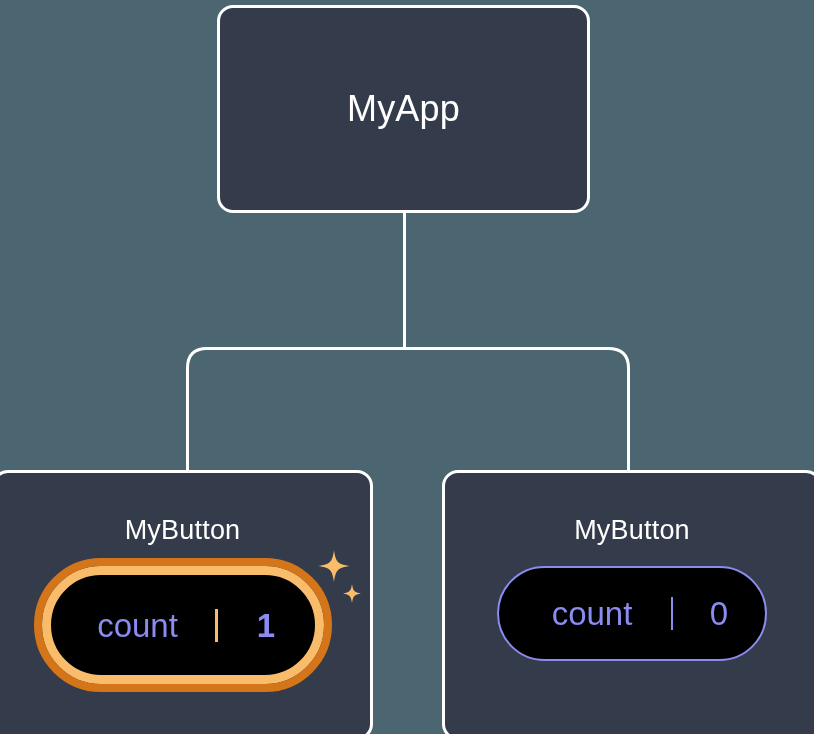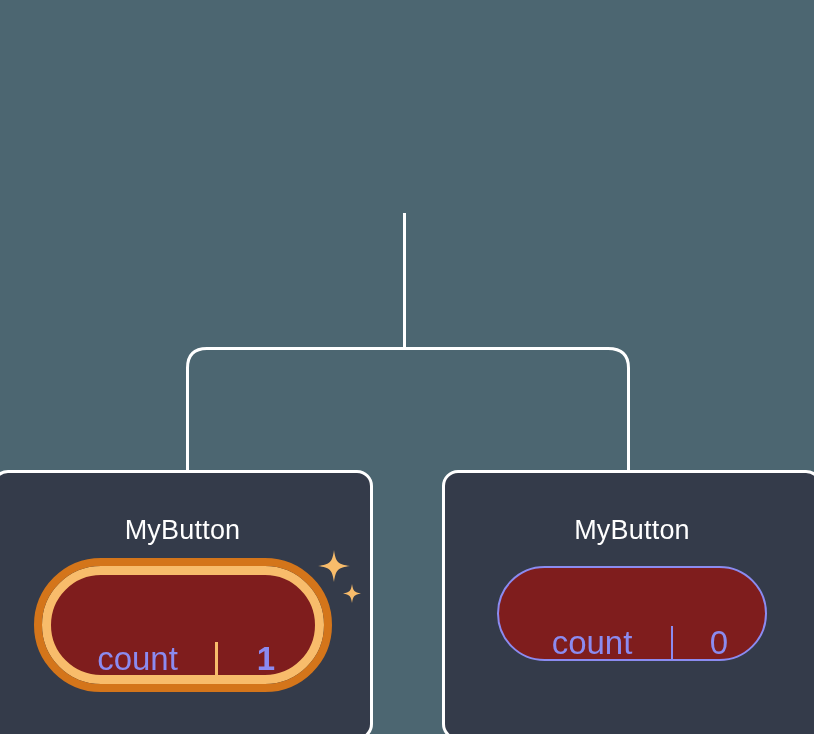--- a/index.html
+++ b/index.html
@@ -77,22 +77,22 @@
   
   .pill-wrap {
     position: relative;
     margin-top: 22px;
   }
 
   .pill {
     position: relative;
     box-sizing: border-box;
     display: flex;
-    align-items: flex-end;
-    background: #7f1d1d;
+    align-items: center;
+    background: #000000;
     border-radius: 999px;
     overflow: hidden;
   }
   .pill-cell {
     display: flex;
     align-items: center;
     justify-content: center;
     box-sizing: border-box;
     line-height: 1;
   }
@@ -157,20 +157,23 @@
 
 <div id="stage">
 
   <svg id="connectors" viewBox="0 0 814 734" xmlns="http://www.w3.org/2000/svg">
 
     <path d="M 404.5 213 L 404.5 348.5" fill="none" stroke="#ffffff" stroke-width="3"></path>
 
     <path d="M 187.5 470 L 187.5 368 Q 187.5 348.5 207 348.5 L 608 348.5 Q 628.5 348.5 628.5 368 L 628.5 470" fill="none" stroke="#ffffff" stroke-width="3"></path>
   </svg>
 
+  <div class="node" id="node-app">
+    <div class="node-title">MyApp</div>
+  </div>
 
   <div class="node" id="node-btn-left">
     <div class="node-title">MyButton</div>
 
     <div class="pill-wrap">
       <div class="pill pill--highlight">
         <div class="pill-cell pill-key">count</div>
         <div class="pill-cell pill-val">1</div>
       </div>
 

